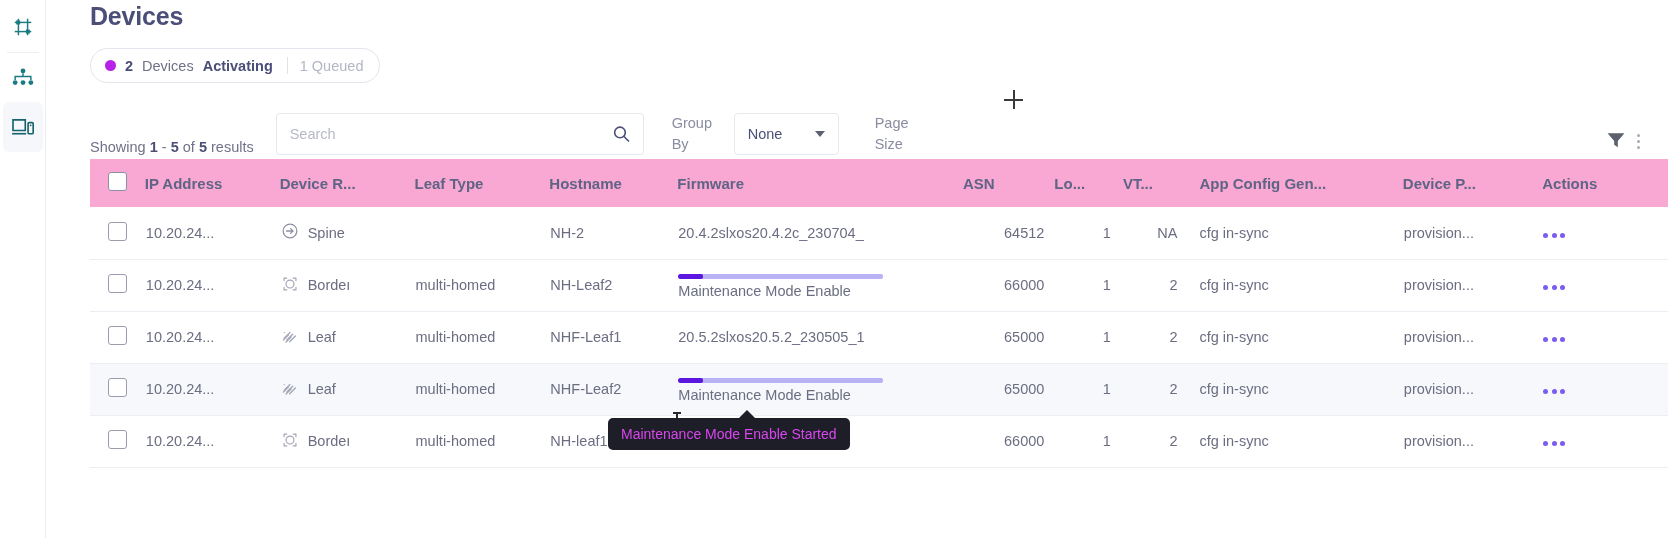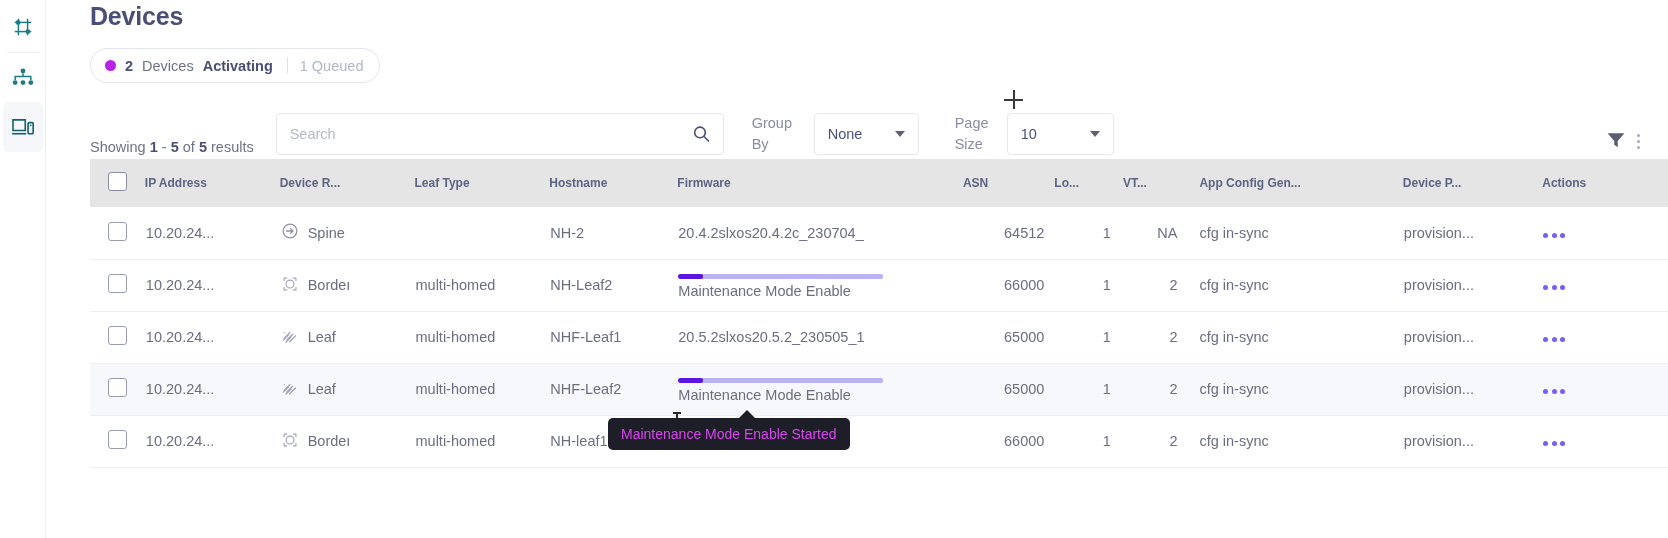--- a/index.html
+++ b/index.html
@@ -108,21 +108,21 @@
   }
   .showing {
     font-size: 14.5px;
     color: #6f7288;
     white-space: nowrap;
     margin-right: 22px;
   }
   .showing b { color: #4b4f78; font-weight: bold; }
   .search-box {
     position: relative;
-    width: 448px;
+    width: 368px;
     height: 42px;
     border: 1px solid #e6e8ee;
     border-radius: 4px;
     background: #ffffff;
     display: flex;
     align-items: center;
   }
   .search-box input {
     border: 0; outline: 0;
     background: transparent;
@@ -191,28 +191,28 @@
 
   
   .table-wrap { margin-top: 4px; }
   table.grid {
     width: 100%;
     border-collapse: collapse;
     table-layout: fixed;
     font-size: 14.5px;
   }
   table.grid thead th {
-    background: #e5e5e5;
+    background: #f9a8d4;
     color: #5f6384;
     font-weight: bold;
     text-align: left;
     height: 48px;
     padding: 0 0 0 0;
     white-space: nowrap;
-    font-size: 12px;
+    font-size: 15px;
   }
   table.grid tbody td {
     height: 52px;
     color: #6b6e82;
     border-bottom: 1px solid #edeef3;
     white-space: nowrap;
     overflow: hidden;
     vertical-align: middle;
   }
   tbody tr.highlight td { background: #f7f8fb; }
@@ -397,24 +397,20 @@
         </span>
       </div>
 
       <div class="tb-label">Group By</div>
       <div class="select-box group">
         <span>None</span>
         <span class="caret"></span>
       </div>
 
       <div class="tb-label page">Page Size</div>
-      <div class="select-box pagesize">
-        <span>10</span>
-        <span class="caret"></span>
-      </div>
 
       <div class="tb-spacer"></div>
 
       <div class="tb-icon">
         <span>
           <svg width="22" height="22" viewBox="0 0 22 22" fill="#5c5f6e">
             <path d="M2.6 4.2h16.8L12.8 12v6.2l-3.6-2.4V12z"></path>
           </svg>
         </span>
       </div>

